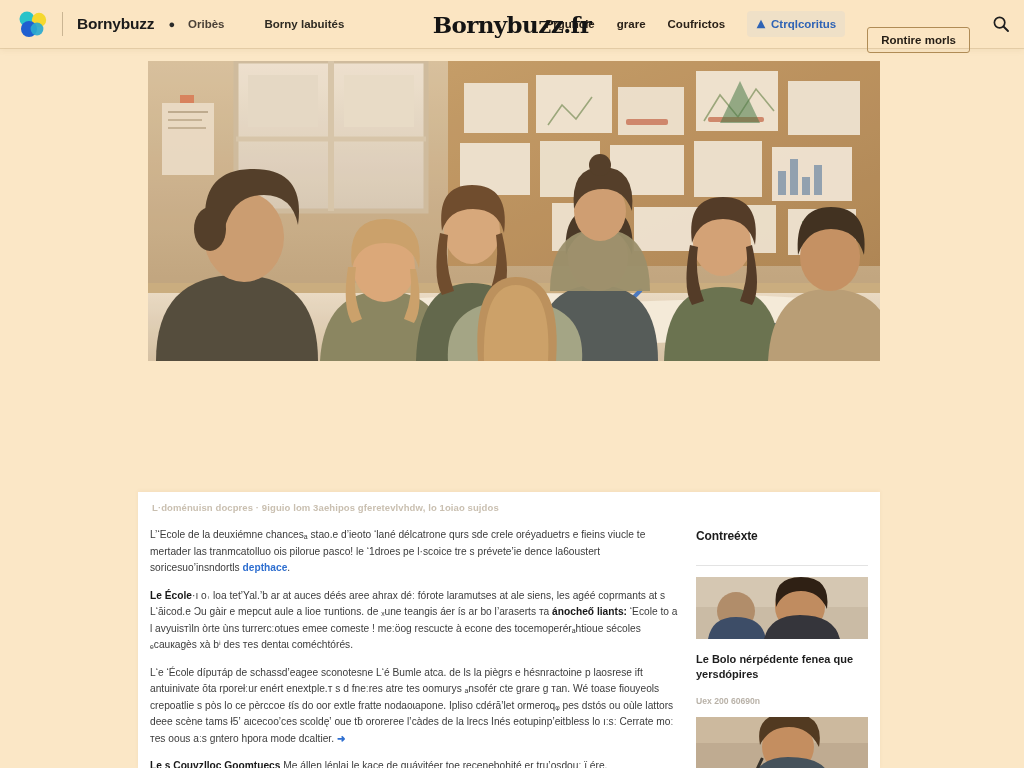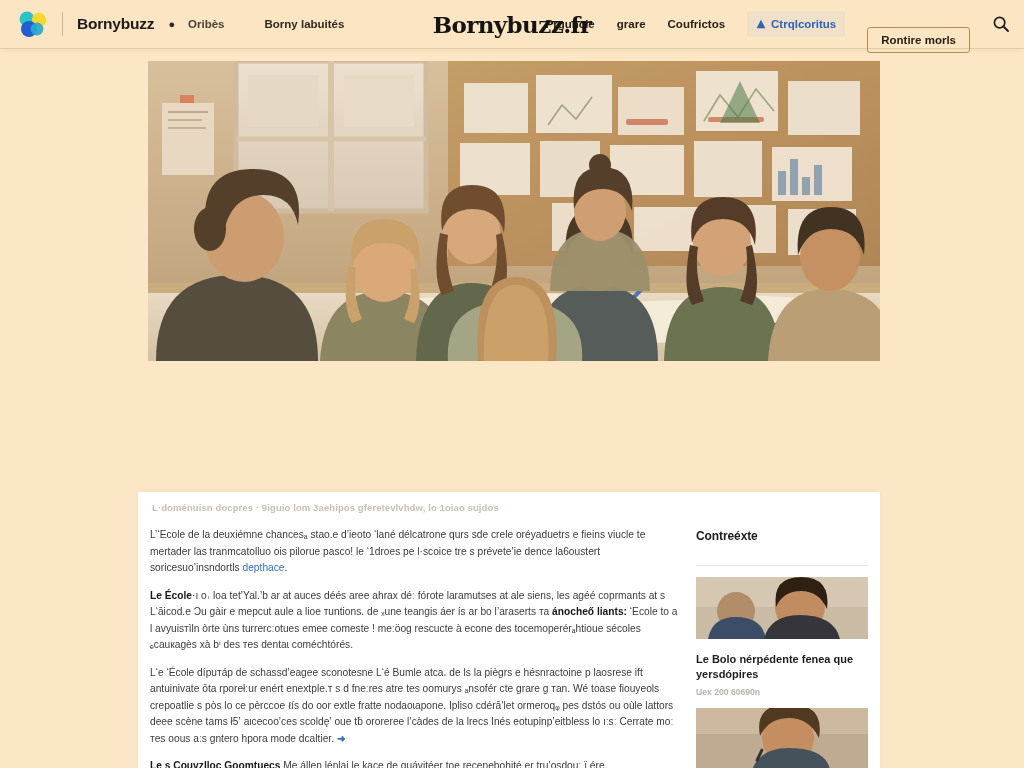--- a/index.html
+++ b/index.html
@@ -111,40 +111,40 @@
   }
   .card-body { display: flex; padding: 14px 14px 0 12px; gap: 18px; }
   .article-col { width: 528px; flex: 0 0 528px; }
   .para {
     font-size: 10.2px; line-height: 1.62; color: #3b3b3b;
     margin-bottom: 11px;
     filter: blur(0.28px);
     letter-spacing: 0.01px;
   }
   .para b { color: #171717; font-weight: 700; }
-  .link { color: #2f6fd0; font-weight: 400; }
+  .link { color: #2f6fd0; font-weight: 700; }
   .arrow { color: #2f6fd0; font-weight: 700; }
 
   .aside-col { width: 172px; flex: 0 0 172px; padding-top: 2px; }
   .aside-title {
     font-size: 12px; font-weight: 700; color: #1b1b1b;
     padding-bottom: 22px;
     border-bottom: 1px solid #e3e3e3;
     letter-spacing: -0.1px;
   }
   .aside-card { padding-top: 11px; }
   .thumb { width: 172px; height: 62px; overflow: hidden; background: #8d7a66; display: block; }
   .thumb svg { display: block; width: 100%; height: 100%; }
   .aside-card-title {
     margin-top: 13px;
     font-size: 11px; font-weight: 700; line-height: 1.35; color: #1d1d1d;
     filter: blur(0.2px);
   }
   .aside-card-meta {
-    margin-top: 5px;
+    margin-top: 14px;
     font-size: 8.6px; font-weight: 600; color: #b9b2a8;
     filter: blur(0.35px);
   }
 </style>
 </head>
 <body>
 
 <div class="page">
 
   <div class="header">

